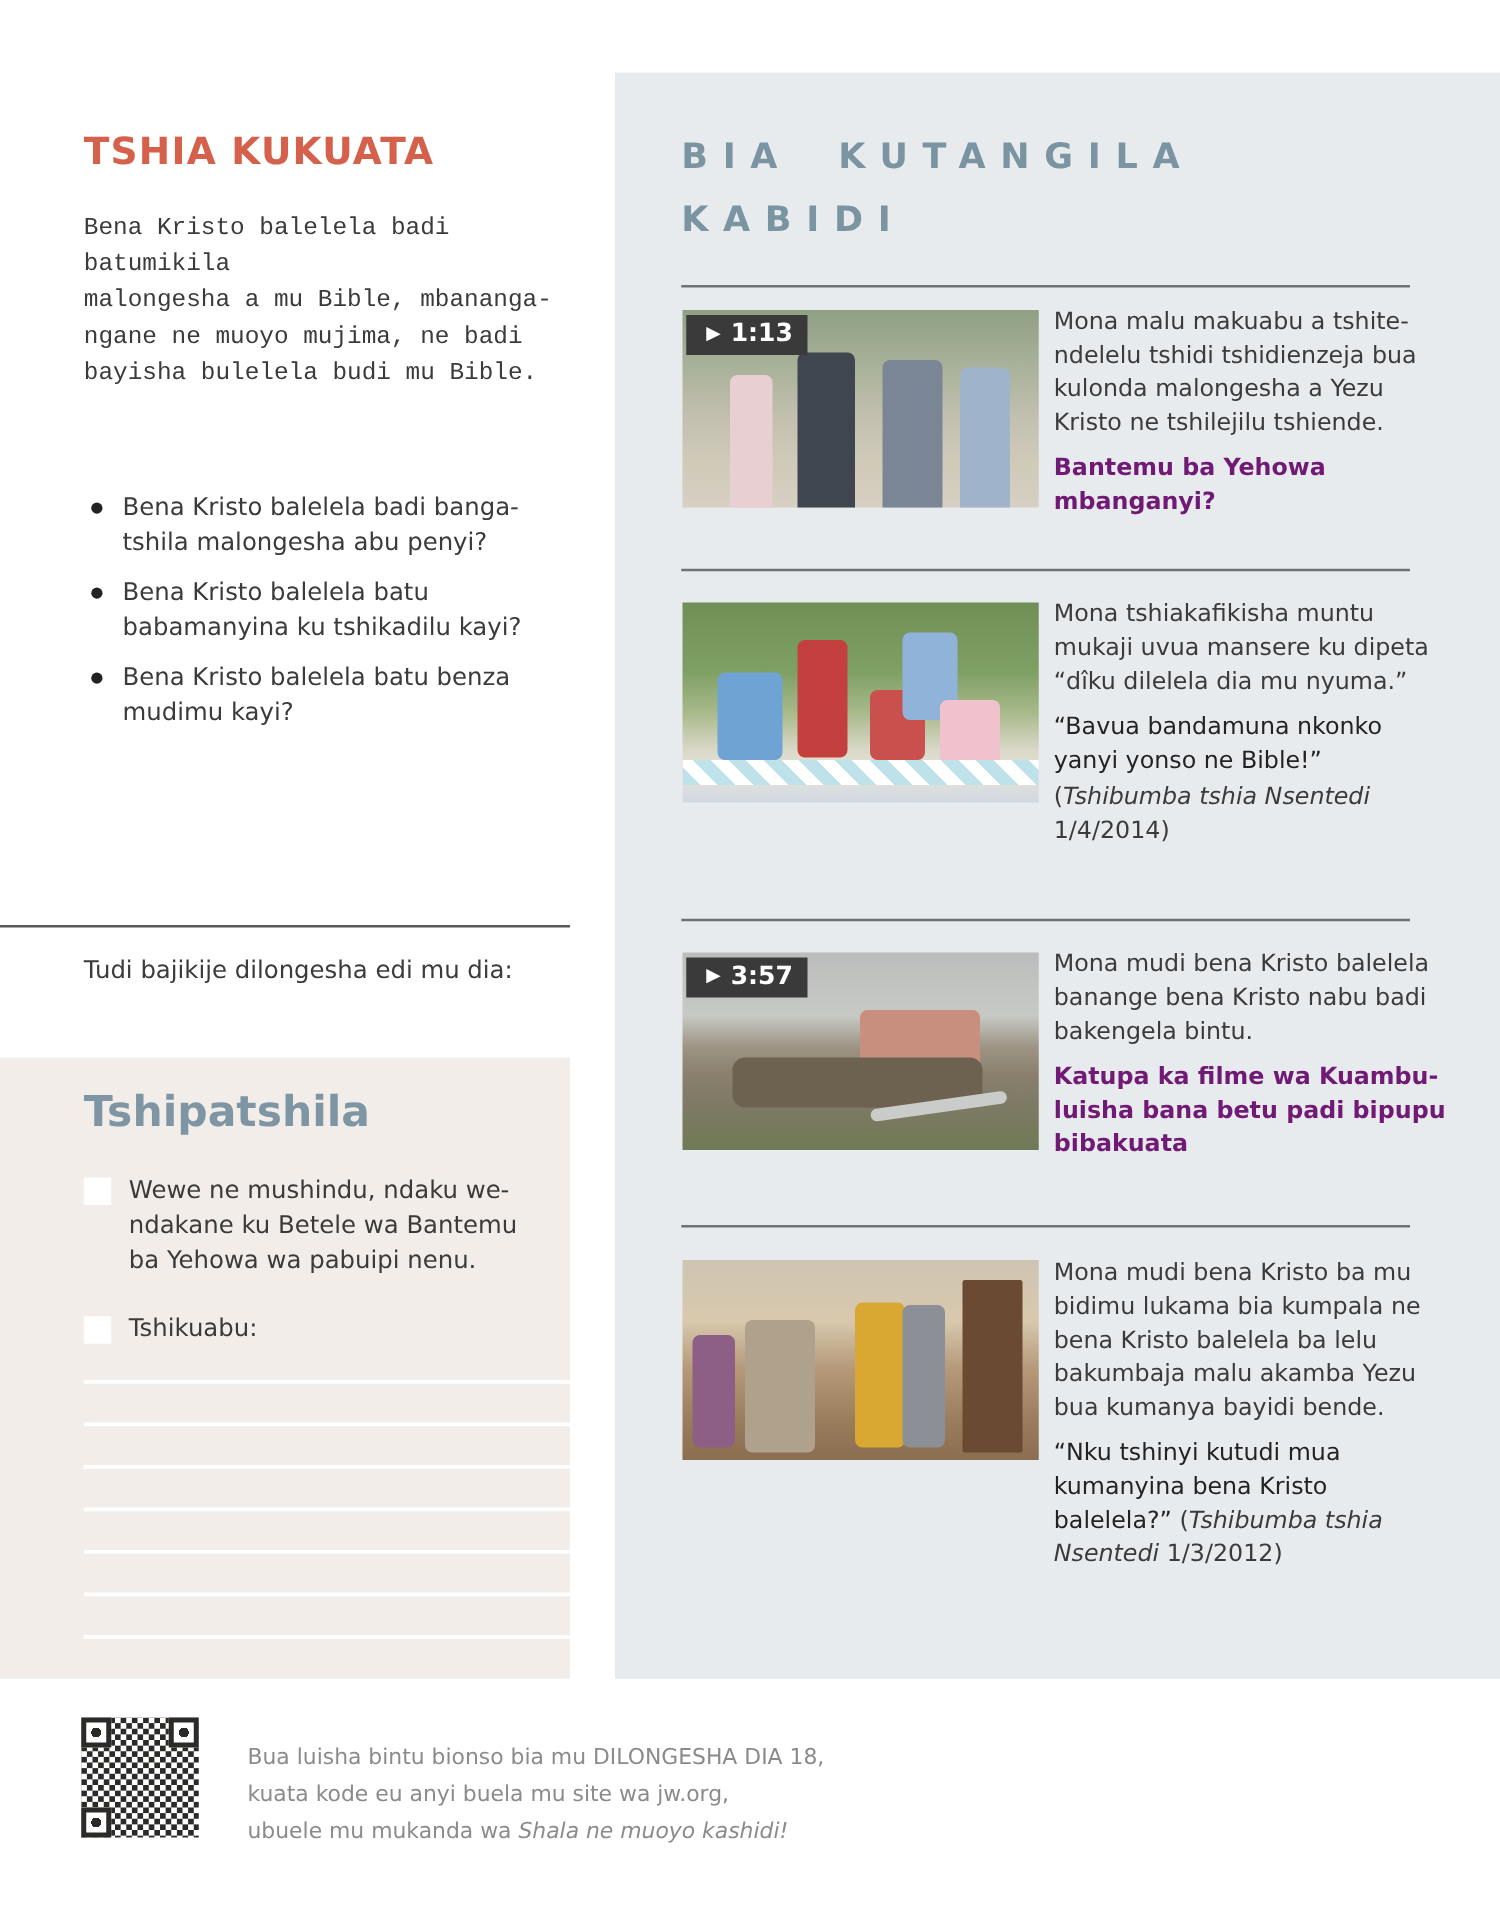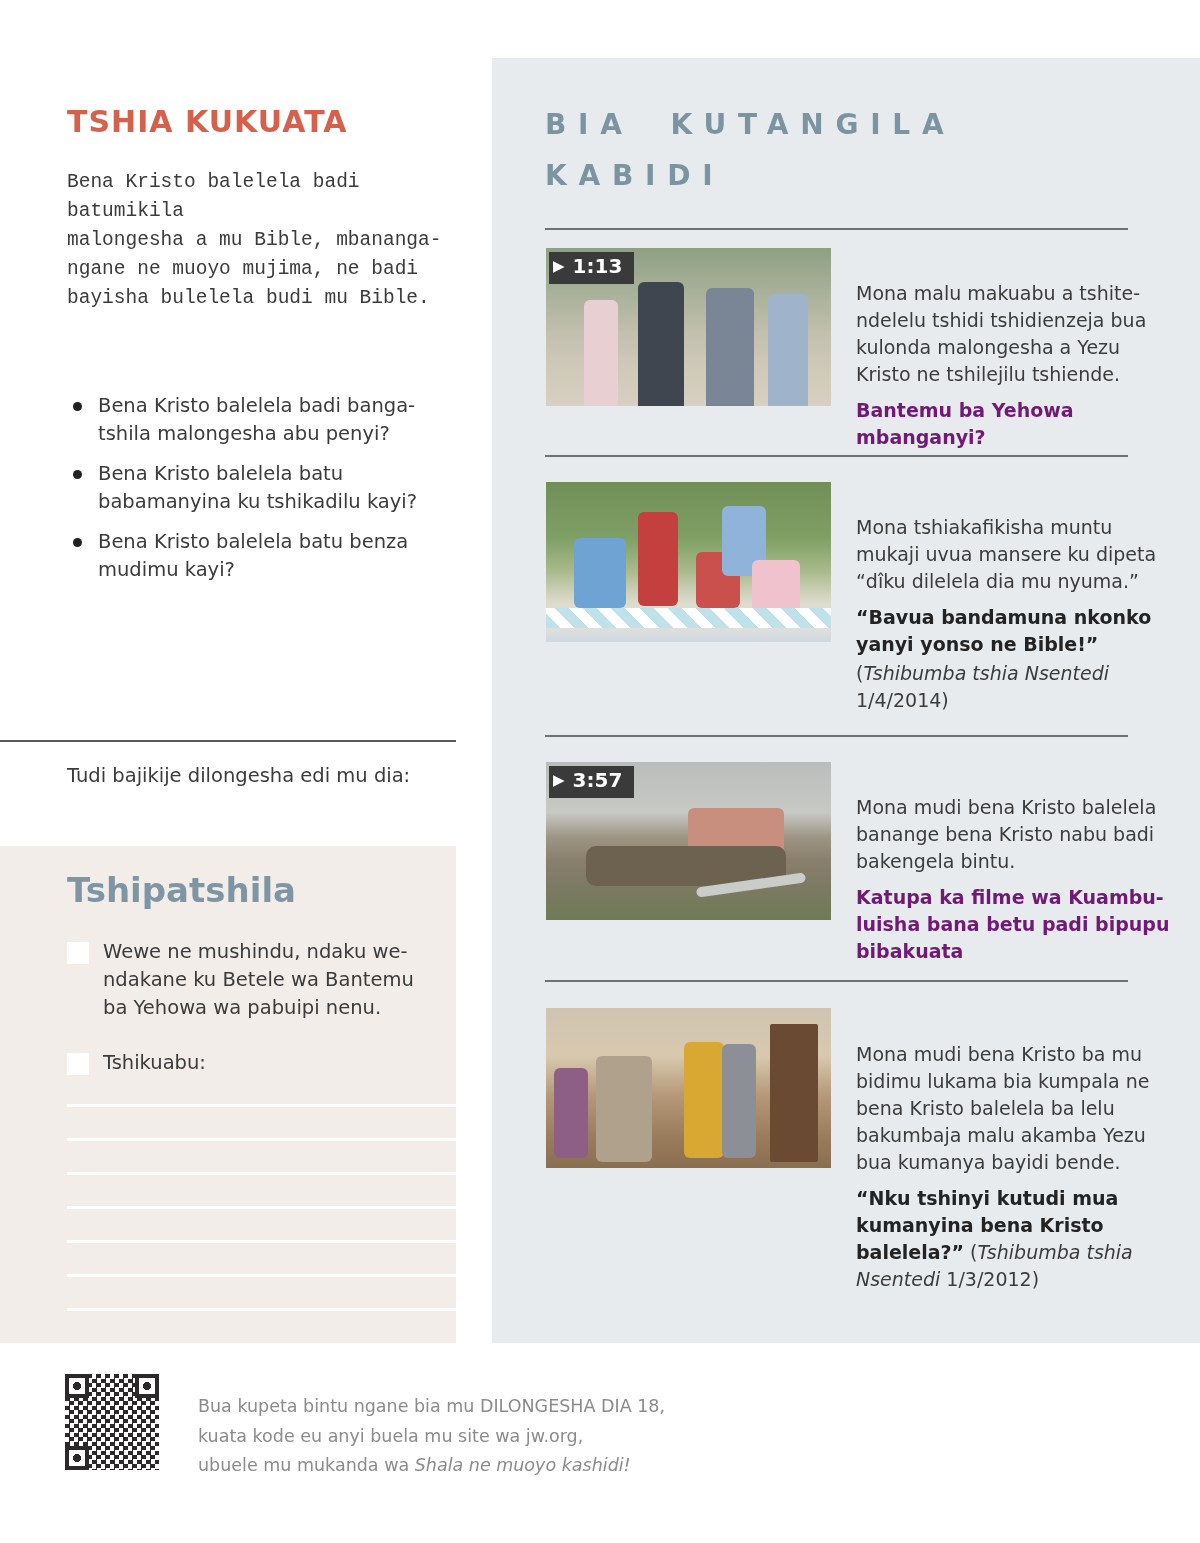--- a/index.html
+++ b/index.html
@@ -37,26 +37,26 @@
   .panel-h{
     position:absolute;left:53px;top:41px;
     font-size:28px;font-weight:bold;color:#7b94a2;
     letter-spacing:0.42em;word-spacing:0.55em;line-height:51px;
   }
   .prule{position:absolute;left:53px;width:583px;height:2px;background:#6e7275;}
   .thumb{position:absolute;left:54px;width:285px;overflow:hidden;}
   .thumb .art{position:absolute;border-radius:6px;}
   .badge{
     position:absolute;top:4px;left:3px;background:#3a3a3b;color:#ffffff;
-    font-size:20px;font-weight:bold;padding:1px 12px 3px 4px;line-height:26px;
+    font-size:20px;font-weight:bold;padding:1px 12px 3px 16px;line-height:26px;
   }
   .badge .play{font-size:15px;margin-right:8px;position:relative;top:-2px;}
-  .itext{position:absolute;left:364px;width:322px;font-size:19px;line-height:27px;margin-top:36px;}
+  .itext{position:absolute;left:351px;width:322px;font-size:19px;line-height:27px;}
   .itext .body{margin:0 0 9px 0;}
-  .cap{margin:0;color:#232323;font-weight:bold;}
+  .cap{margin:0;color:#232323;font-weight:normal;}
   .bi{font-weight:bold;color:#701a75;}
   .it{font-style:italic;}
   .ref{margin:2px 0 0 0;}
   
   .t1{background:linear-gradient(180deg,#8fa083 0%,#aab29b 30%,#c3c0af 55%,#d0cab9 78%,#d7d0c3 100%);}
   .t2{background:linear-gradient(180deg,#6f8f56 0%,#7fa065 35%,#a8b98a 55%,#dad9c9 74%,#e8e4da 86%,#cfd8e2 100%);}
   .t3{background:linear-gradient(180deg,#babdbb 0%,#c7c9c5 32%,#9d9483 48%,#8a7f6d 62%,#7d7a64 78%,#6f7a55 100%);}
   .t4{background:linear-gradient(180deg,#cfc4b2 0%,#d8c9ae 30%,#b49878 55%,#9a7d5c 80%,#8a6e50 100%);}
   
   .qr{
@@ -209,18 +209,18 @@
 Nsentedi</span><span> 1/3/2012)</span></p>
     </div>
   </div>
 
   <div class="qr">
     <span class="finder f-tl"></span>
     <span class="finder f-tr"></span>
     <span class="finder f-bl"></span>
   </div>
   <div class="qr-caption">
-    <div>Bua kupeta bintu ngane bia mu DILONGESHA DIA 18,</div>
+    <div>Bua luisha bintu bionso bia mu DILONGESHA DIA 18,</div>
     <div>kuata kode eu anyi buela mu site wa jw.org,</div>
     <div><span>ubuele mu mukanda wa </span><span class="it">Shala ne muoyo kashidi!</span></div>
   </div>
 
 </div>
 
 </body></html>

